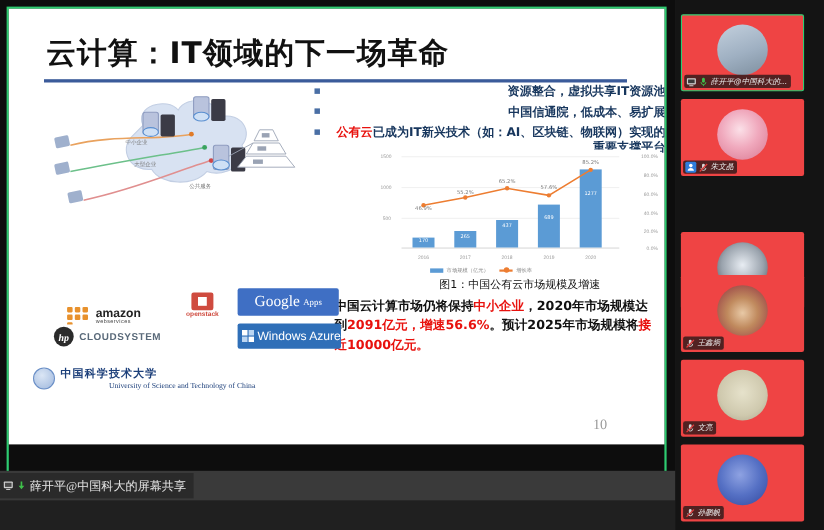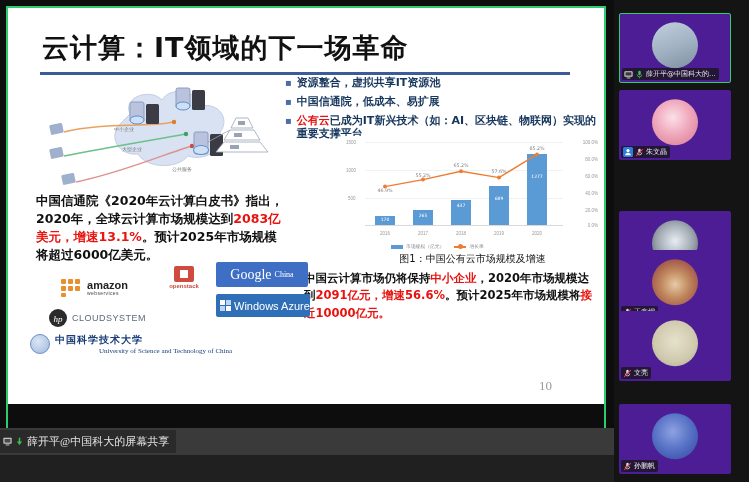--- a/index.html
+++ b/index.html
@@ -15,21 +15,21 @@
   .title-rule{position:absolute;left:32px;top:64px;width:530px;height:3px;background:#3b5b9a;}
 
   
   .diagram{position:absolute;left:26px;top:72px;width:250px;height:116px;}
   .diag-label{position:absolute;font-size:5px;color:#7a7a7a;white-space:nowrap;}
 
   
   .bullets{position:absolute;left:277px;top:68px;width:320px;}
   .bullet{display:flex;align-items:flex-start;margin-bottom:5px;font-size:11px;font-weight:bold;color:#17365d;line-height:1.25;font-family:"DejaVu Sans",sans-serif;}
   .bullet .dot{color:#4a6fa5;margin-right:5px;font-size:10px;line-height:1.35;}
-  .bullet .txt{flex:1;}
+  .bullet .txt{flex:1;text-align:right;}
   .red{color:#e8120e;}
 
   
   .chart-box{position:absolute;left:337px;top:128px;width:255px;height:115px;background:#fff;}
   .chart-plot{position:absolute;left:20px;top:6px;width:198px;height:84px;}
   .ygrid{position:absolute;left:0;right:0;height:1px;background:#f1f1f1;}
   .axis-x{position:absolute;left:0;right:0;bottom:0;height:1px;background:#d9d9d9;}
   .bar{position:absolute;bottom:1px;background:#5b9bd5;width:20px;}
   .bar-lbl{position:absolute;left:0;right:0;text-align:center;color:#ffffff;font-size:4.5px;top:3px;font-family:"DejaVu Sans",sans-serif;}
   .xtick{position:absolute;bottom:-10px;font-size:4.5px;color:#9a9a9a;text-align:center;width:26px;}
@@ -46,32 +46,32 @@
   .para-left{position:absolute;left:28px;top:184px;width:248px;font-size:12.5px;font-weight:bold;line-height:1.45;color:#111;font-family:"DejaVu Sans",sans-serif;}
   
   .para-right{position:absolute;left:296px;top:262px;width:292px;font-size:11.5px;font-weight:bold;line-height:1.5;color:#111;font-family:"DejaVu Sans",sans-serif;}
 
   
   .logos{position:absolute;left:30px;top:255px;width:250px;height:62px;}
   .logo{position:absolute;background:#fff;display:flex;align-items:center;justify-content:center;overflow:hidden;}
   .logo-aws{left:8px;top:12px;width:96px;height:25px;}
   .logo-ostk{left:120px;top:0px;width:52px;height:28px;}
   .logo-goog{left:178px;top:-1px;width:92px;height:25px;background:#3f6fc4;border-radius:2px;color:#fff;font-size:14px;font-family:"Liberation Serif",serif;}
-  .logo-hp{left:10px;top:44px;width:120px;height:22px;}
+  .logo-hp{left:10px;top:32px;width:120px;height:22px;font-weight:bold;}
   .logo-az{left:178px;top:31px;width:94px;height:23px;background:#2f6fb8;border-radius:2px;color:#fff;font-size:11px;display:flex;align-items:center;gap:3px;padding-left:4px;justify-content:flex-start;box-sizing:border-box;}
 
   .ustc{position:absolute;left:22px;top:325px;display:flex;align-items:center;gap:5px;}
   .ustc-seal{width:18px;height:18px;border-radius:50%;border:1.5px solid #6a8fc7;background:radial-gradient(circle at 40% 35%,#dbe6f5,#9fb8dd);}
   .ustc-cn{font-size:10px;color:#1c3f7a;font-family:"Liberation Serif",serif;font-weight:bold;letter-spacing:1px;}
   .ustc-en{font-size:7px;color:#1c3f7a;font-family:"Liberation Serif",serif;padding-left:44px;}
   .slide-no{position:absolute;right:52px;bottom:10px;font-size:13px;color:#9a9a9a;font-family:"Liberation Serif",serif;}
 
   
   #rail{position:absolute;right:0;top:0;width:135px;height:482px;background:#141414;overflow:hidden;}
-  .tile{position:absolute;left:5px;width:112px;height:70px;background:#4c1d95;border-radius:2px;overflow:hidden;}
+  .tile{position:absolute;left:5px;width:112px;height:70px;background:#ef4444;border-radius:2px;overflow:hidden;font-style:italic;}
   .tile.active{border:1.5px solid #2ecc71;box-sizing:border-box;}
   .avatar{position:absolute;left:50%;top:50%;transform:translate(-50%,-56%);width:46px;height:46px;border-radius:50%;overflow:hidden;}
   .namebar{position:absolute;left:2px;bottom:2px;display:flex;align-items:center;gap:2px;background:rgba(20,20,20,.72);border-radius:2px;padding:1px 3px 1px 2px;max-width:118px;}
   .pname{font-size:7px;color:#e9e9e9;white-space:nowrap;overflow:hidden;text-overflow:ellipsis;font-family:"DejaVu Sans",sans-serif;}
   .ic{width:9px;height:9px;flex:0 0 auto;display:block;}
   .badge{width:10px;height:10px;border-radius:1.5px;display:flex;align-items:center;justify-content:center;flex:0 0 auto;}
   .badge.blue{background:#2f7ddb;}
   .badge.orange{background:#e8761e;}
 
   
@@ -206,21 +206,20 @@
         <div class="ytick" style="top:87px;">0.0%</div>
 
         <div class="legend">
           <span><i class="sw-bar"></i><span>市场规模（亿元）</span></span>
           <span><i class="sw-line"></i><span>增长率</span></span>
         </div>
       </div>
 
       <div class="fig-caption">图1：中国公有云市场规模及增速</div>
 
-      <div class="para-left"><span>中国信通院《2020年云计算白皮书》指出，2020年，全球云计算市场规模达到</span><span class="red">2083亿美元，增速13.1%</span><span>。预计2025年市场规模将超过6000亿美元。</span></div>
 
       <div class="para-right"><span>中国云计算市场仍将保持</span><span class="red">中小企业</span><span>，2020年市场规模达到</span><span class="red">2091亿元，增速56.6%</span><span>。预计2025年市场规模将</span><span class="red">接近10000亿元。</span></div>
 
       <div class="logos">
         <div class="logo logo-aws">
           <svg width="24" height="20" viewBox="0 0 24 20" style="flex:0 0 auto;">
             <g fill="#e8912c">
               <rect x="1" y="1" width="5" height="5" rx="1"></rect>
                 <rect x="8" y="1" width="5" height="5" rx="1"></rect>
                 <rect x="15" y="1" width="5" height="5" rx="1"></rect>
@@ -237,21 +236,21 @@
         </div>
         <div class="logo logo-ostk" style="flex-direction:column;">
           <svg width="22" height="18" viewBox="0 0 22 18">
               <rect x="1" y="1" width="20" height="16" rx="2" fill="#cf4b3f"></rect>
               <rect x="7" y="5" width="8" height="8" fill="#ffffff"></rect>
             </svg>
           <span style="font-size:6px;color:#cf4b3f;font-weight:bold;">openstack</span>
         </div>
         <div class="logo logo-goog">
           <span>Google</span>
-            <span style="font-size:8px;margin-left:3px;">China</span>
+            <span style="font-size:8px;margin-left:3px;">Apps</span>
         </div>
         <div class="logo logo-hp" style="justify-content:flex-start;">
           <svg width="20" height="20" viewBox="0 0 20 20">
               <circle cx="10" cy="10" r="9" fill="#2b2b2b"></circle>
               <text x="10" y="14" font-size="9" fill="#fff" text-anchor="middle" font-family="Liberation Serif, serif" font-style="italic">hp</text>
             </svg>
           <span style="font-size:9px;color:#5a6a7a;letter-spacing:.5px;margin-left:4px;">CLOUDSYSTEM</span>
         </div>
         <div class="logo logo-az">
           <svg width="11" height="11" viewBox="0 0 11 11" style="flex:0 0 auto;">
@@ -350,21 +349,21 @@
       <div class="namebar">
         <svg class="ic" viewBox="0 0 12 12">
             <rect x="4.3" y="1" width="3.4" height="6" rx="1.7" fill="#d8d8d8"></rect>
             <path d="M3 6.2a3 3 0 0 0 6 0" stroke="#d8d8d8" stroke-width="1.1" fill="none"></path>
             <line x1="1.5" y1="10.5" x2="10.5" y2="1.5" stroke="#e03b3b" stroke-width="1.5"></line>
           </svg>
         <span class="pname">王鑫炯</span>
       </div>
     </div>
 
-    <div class="tile" style="top:311px;">
+    <div class="tile" style="top:327px;">
       <div class="avatar" style="background:radial-gradient(circle at 50% 45%,#e6e2cb 0%,#cfc9ae 60%,#a8a289 100%);"></div>
       <div class="namebar">
         <svg class="ic" viewBox="0 0 12 12">
             <rect x="4.3" y="1" width="3.4" height="6" rx="1.7" fill="#d8d8d8"></rect>
             <path d="M3 6.2a3 3 0 0 0 6 0" stroke="#d8d8d8" stroke-width="1.1" fill="none"></path>
             <line x1="1.5" y1="10.5" x2="10.5" y2="1.5" stroke="#e03b3b" stroke-width="1.5"></line>
           </svg>
         <span class="pname">文亮</span>
       </div>
     </div>

